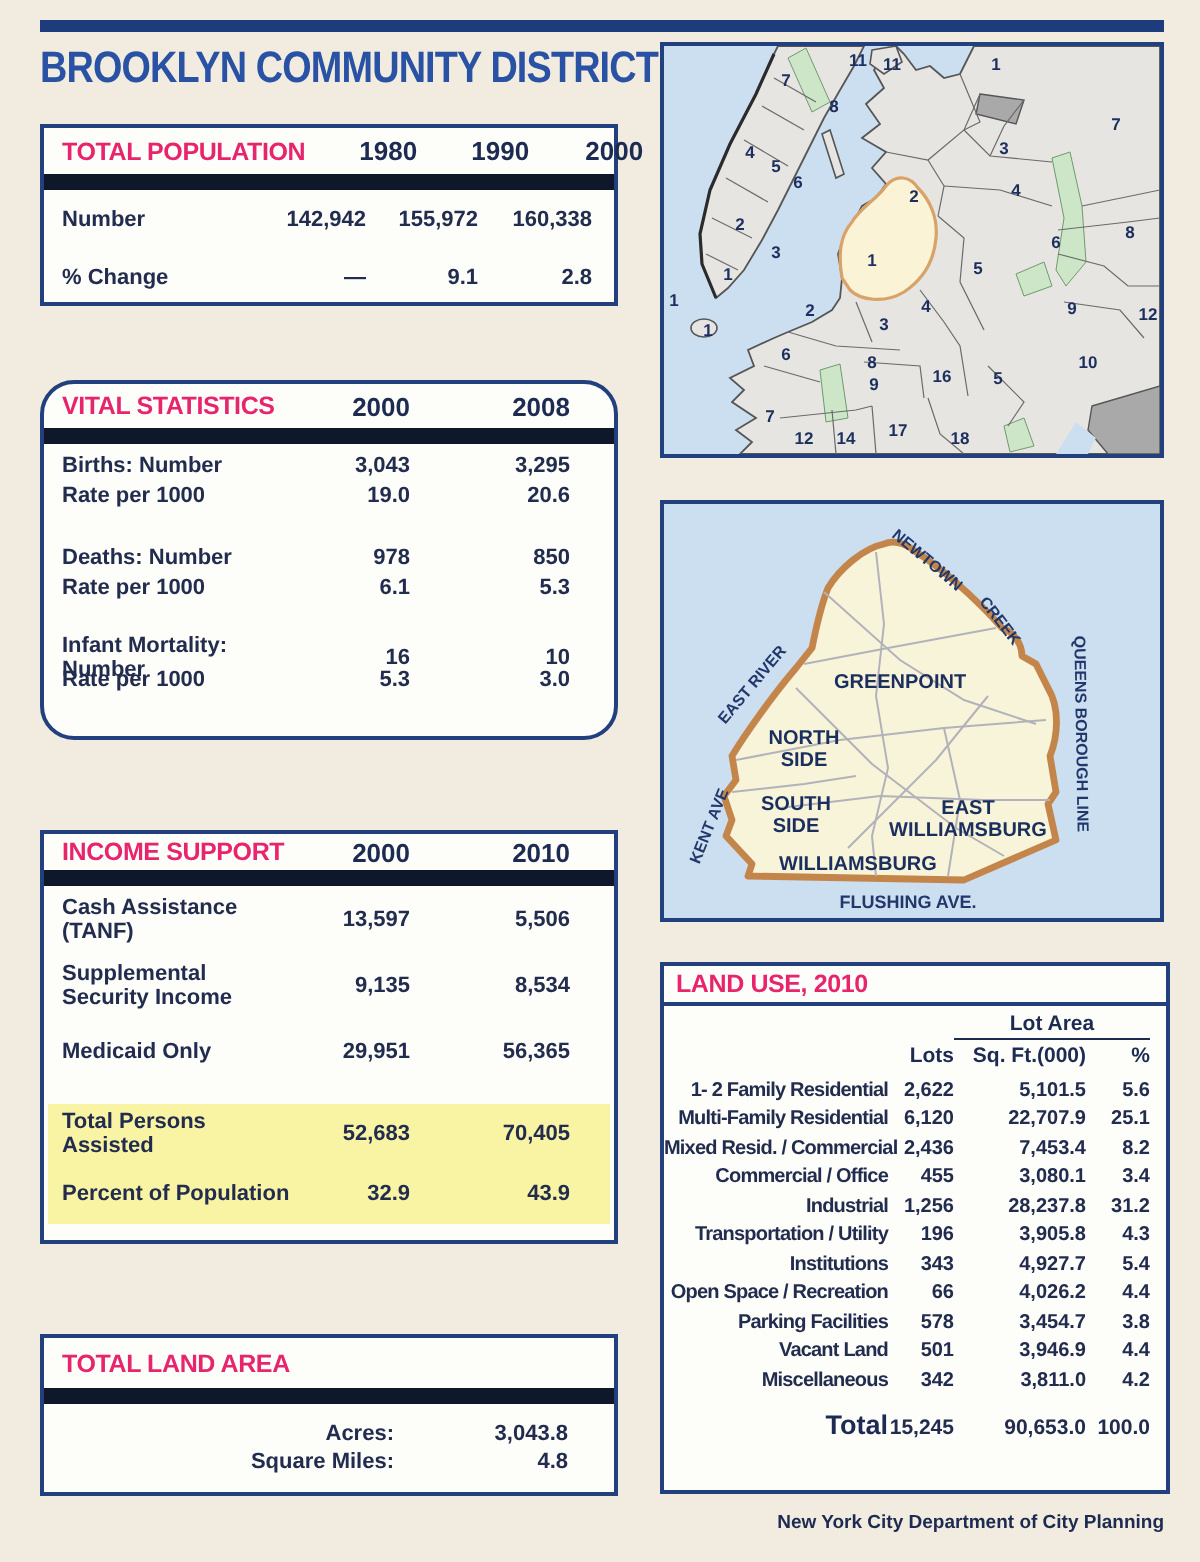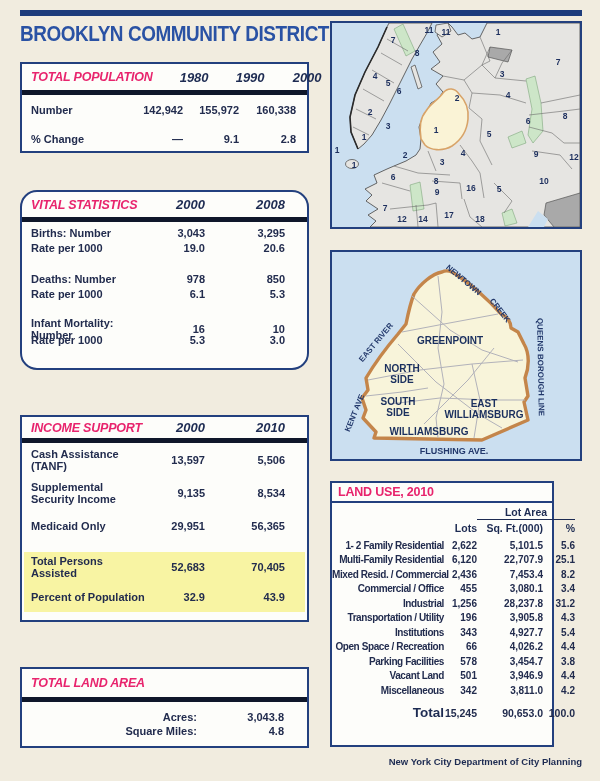--- a/index.html
+++ b/index.html
@@ -11,21 +11,21 @@
     overflow:hidden;
   }
   .topbar { position:absolute; left:20px; top:10px; width:562px; height:6px; background:#1d3c7c; }
   .page-title {
     position:absolute; left:20px; top:21px;
     font-size:22px; font-weight:bold; color:#2a52a4;
     letter-spacing:-0.5px; white-space:nowrap;
     transform:scaleX(0.86); transform-origin:left top;
   }
   .panel { position:absolute; background:#fdfdfa; border:2px solid #23407e; }
-  .phead { display:grid; align-items:center; border-bottom:5px solid #0f172a;font-style:italic; }
+  .phead { display:grid; align-items:center; border-bottom:8px solid #0f172a; }
   .ptitle { color:#e8246d; font-size:12.5px; font-weight:bold; letter-spacing:-0.2px; white-space:nowrap; }
   .year { font-size:13px; font-weight:bold; color:#1d2b52; text-align:right; }
   .grid3 { grid-template-columns:1fr 56px 56px 57px; padding:0 11px 0 9px; }
   .grid2 { grid-template-columns:1fr 60px 80px; padding:0 22px 0 9px; }
   .row  { display:grid; align-items:center; font-size:11px; font-weight:bold; color:#222c4e; }
   .num  { text-align:right; }
   
   #pop-panel { left:20px; top:62px; width:289px; height:91px; }
   #pop-panel .phead { height:31px; }
   #pop-panel .row { height:29px; }
@@ -48,21 +48,21 @@
   .la-body { padding-top:8px; }
   .la-row { display:grid; grid-template-columns:1fr 87px; padding-right:23px; height:14px;
             align-items:center; font-size:11px; font-weight:bold; color:#222c4e; }
   .la-row span { text-align:right; }
   
   .map-panel { position:absolute; border:2px solid #23407e; background:#cbdff0; overflow:hidden; }
   #map1 { left:330px; top:21px; width:252px; height:208px; }
   #map2 { left:330px; top:250px; width:252px; height:211px; }
   .map-panel svg { display:block; width:100%; height:100%; }
   
-  #landuse-panel { left:330px; top:481px; width:224px; height:266px; }
+  #landuse-panel { left:330px; top:481px; width:255px; height:266px; }
   .lu-head { height:20px; border-bottom:2px solid #23407e; display:flex; align-items:center; padding-left:6px; }
   .lu-colhead { padding:3px 5px 0 0; }
   .lotarea { margin-left:145px; width:98px; text-align:center; font-size:10.5px; font-weight:bold;
              color:#1d2b52; border-bottom:1.5px solid #1d2b52; padding-bottom:1px; }
   .lu-cols { display:grid; grid-template-columns:112px 33px 66px 32px; font-size:10.5px; font-weight:bold;
              color:#1d2b52; padding-top:2px; }
   .lu-cols span { text-align:right; }
   #landuse-rows { padding:4px 1px 0 0; }
   .lu-row { display:grid; grid-template-columns:112px 33px 66px 32px; height:14.5px; align-items:center;
             font-size:10px; font-weight:bold; color:#222c4e; }

